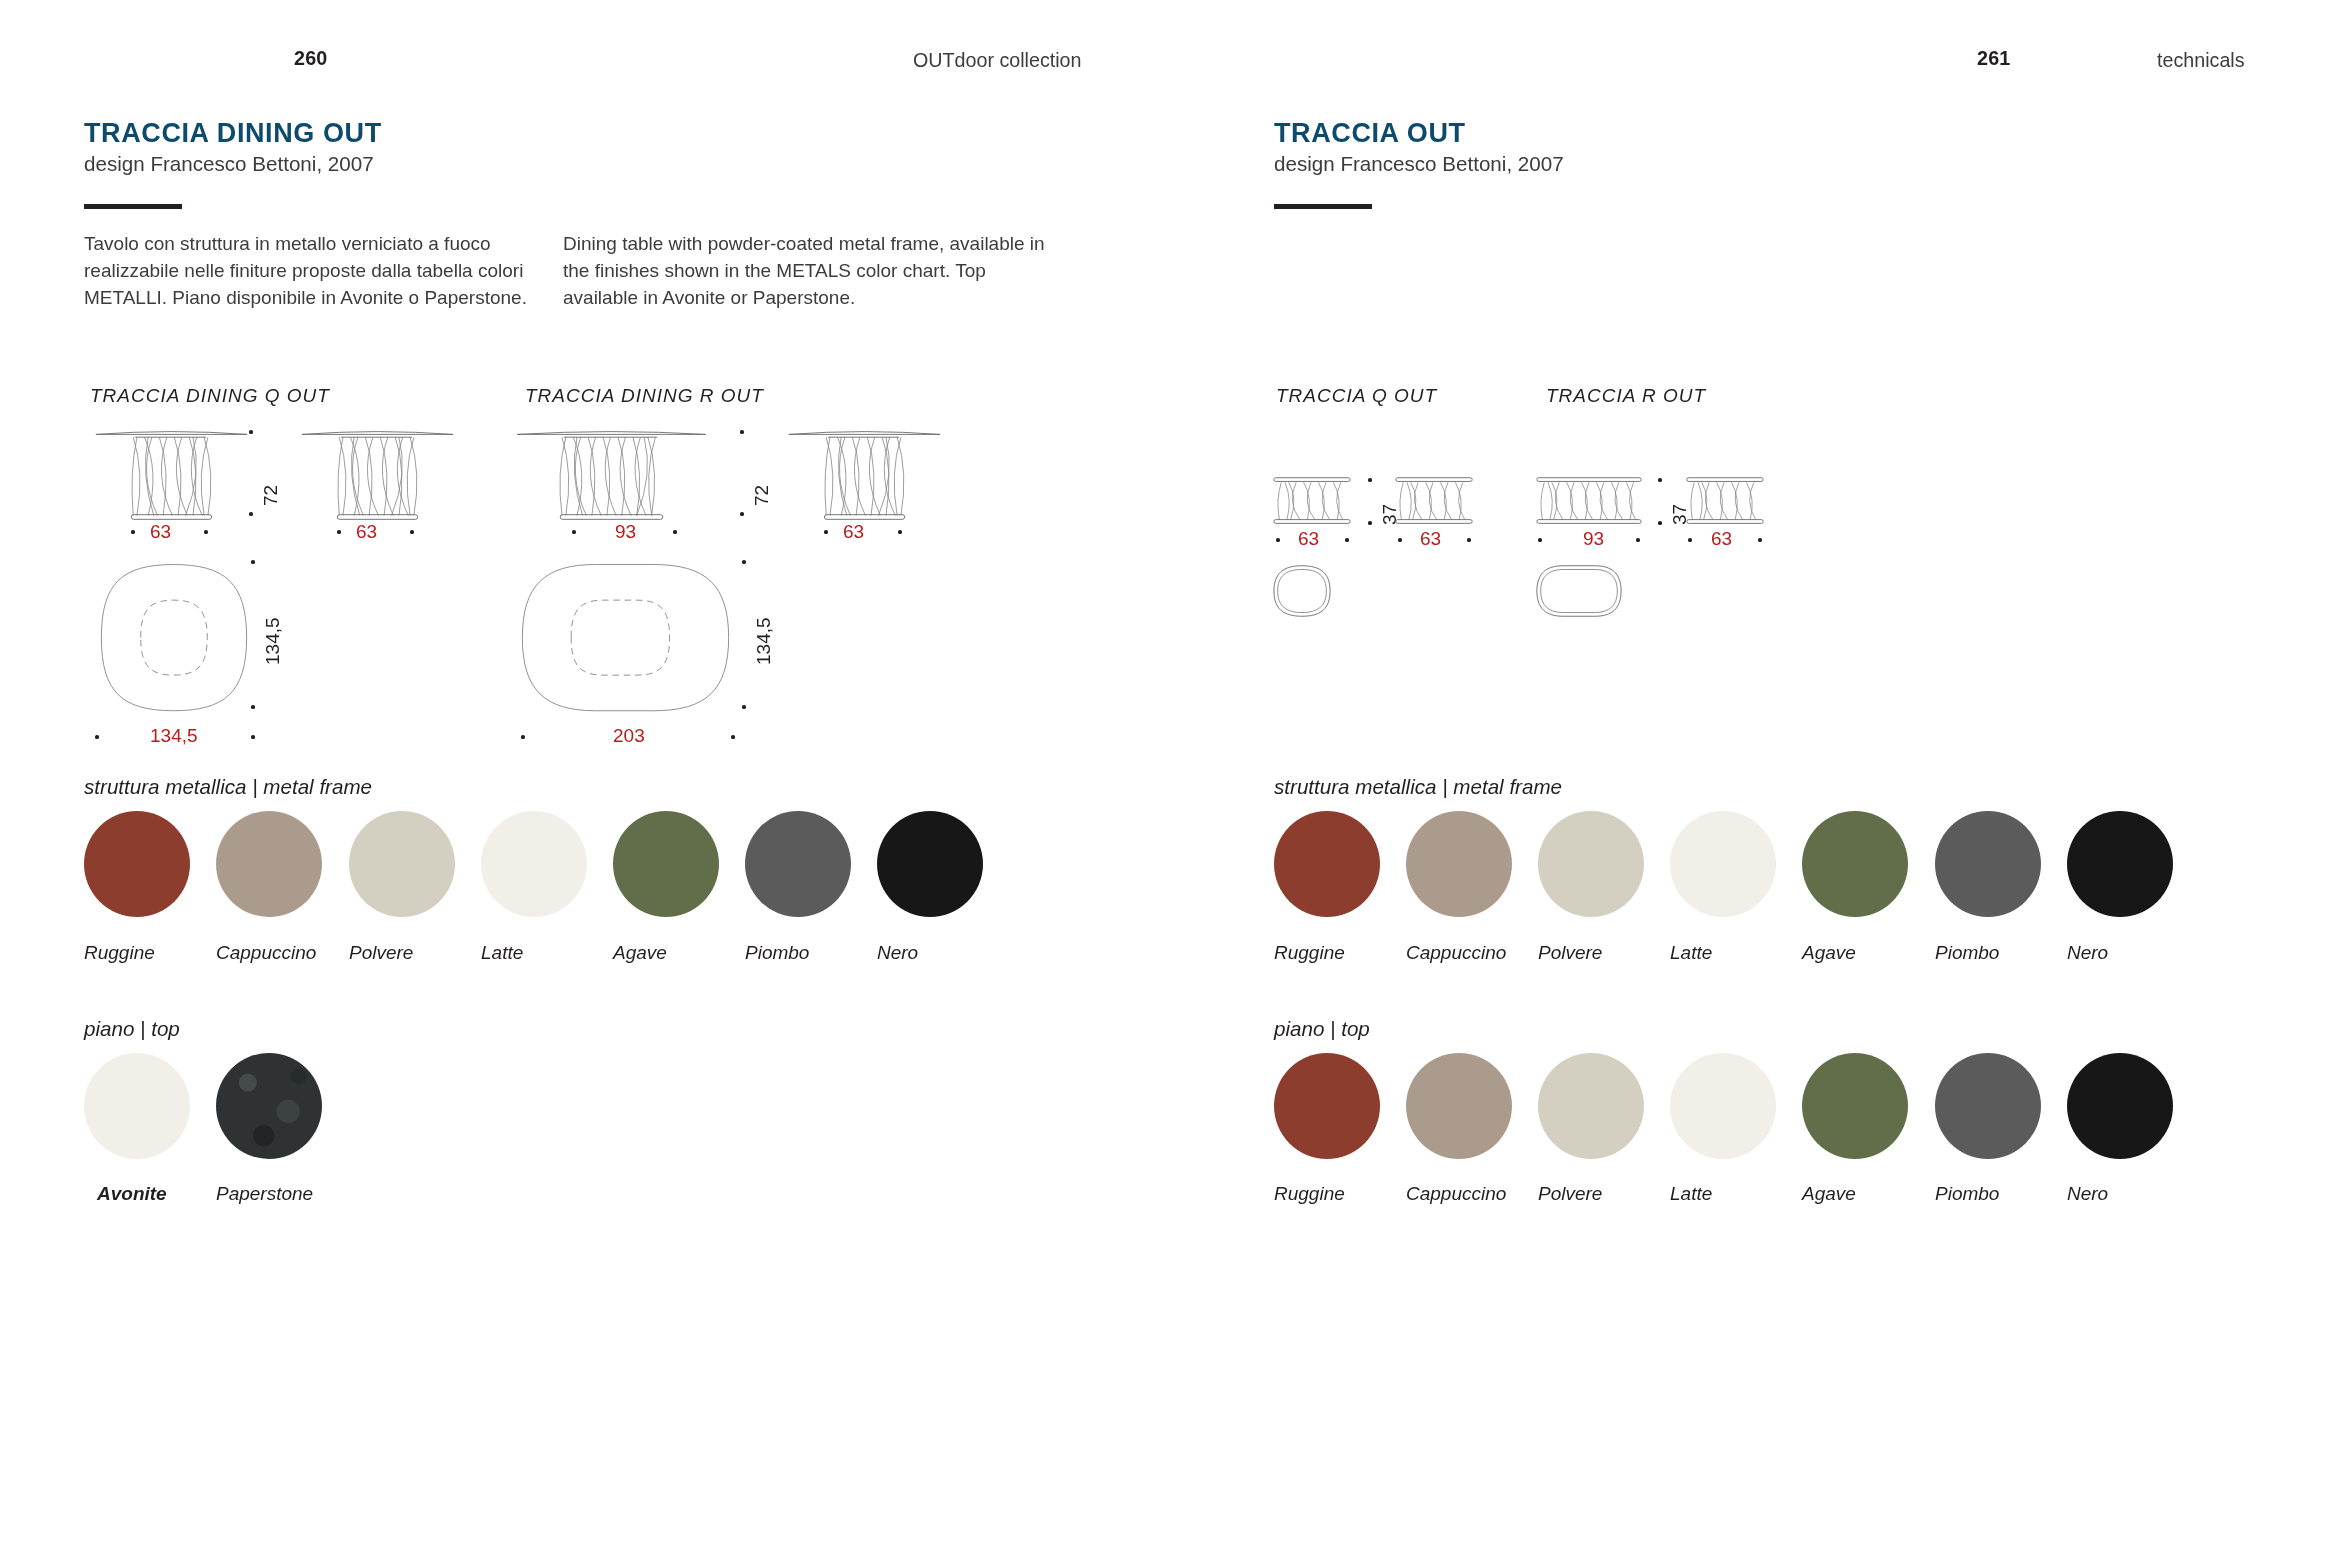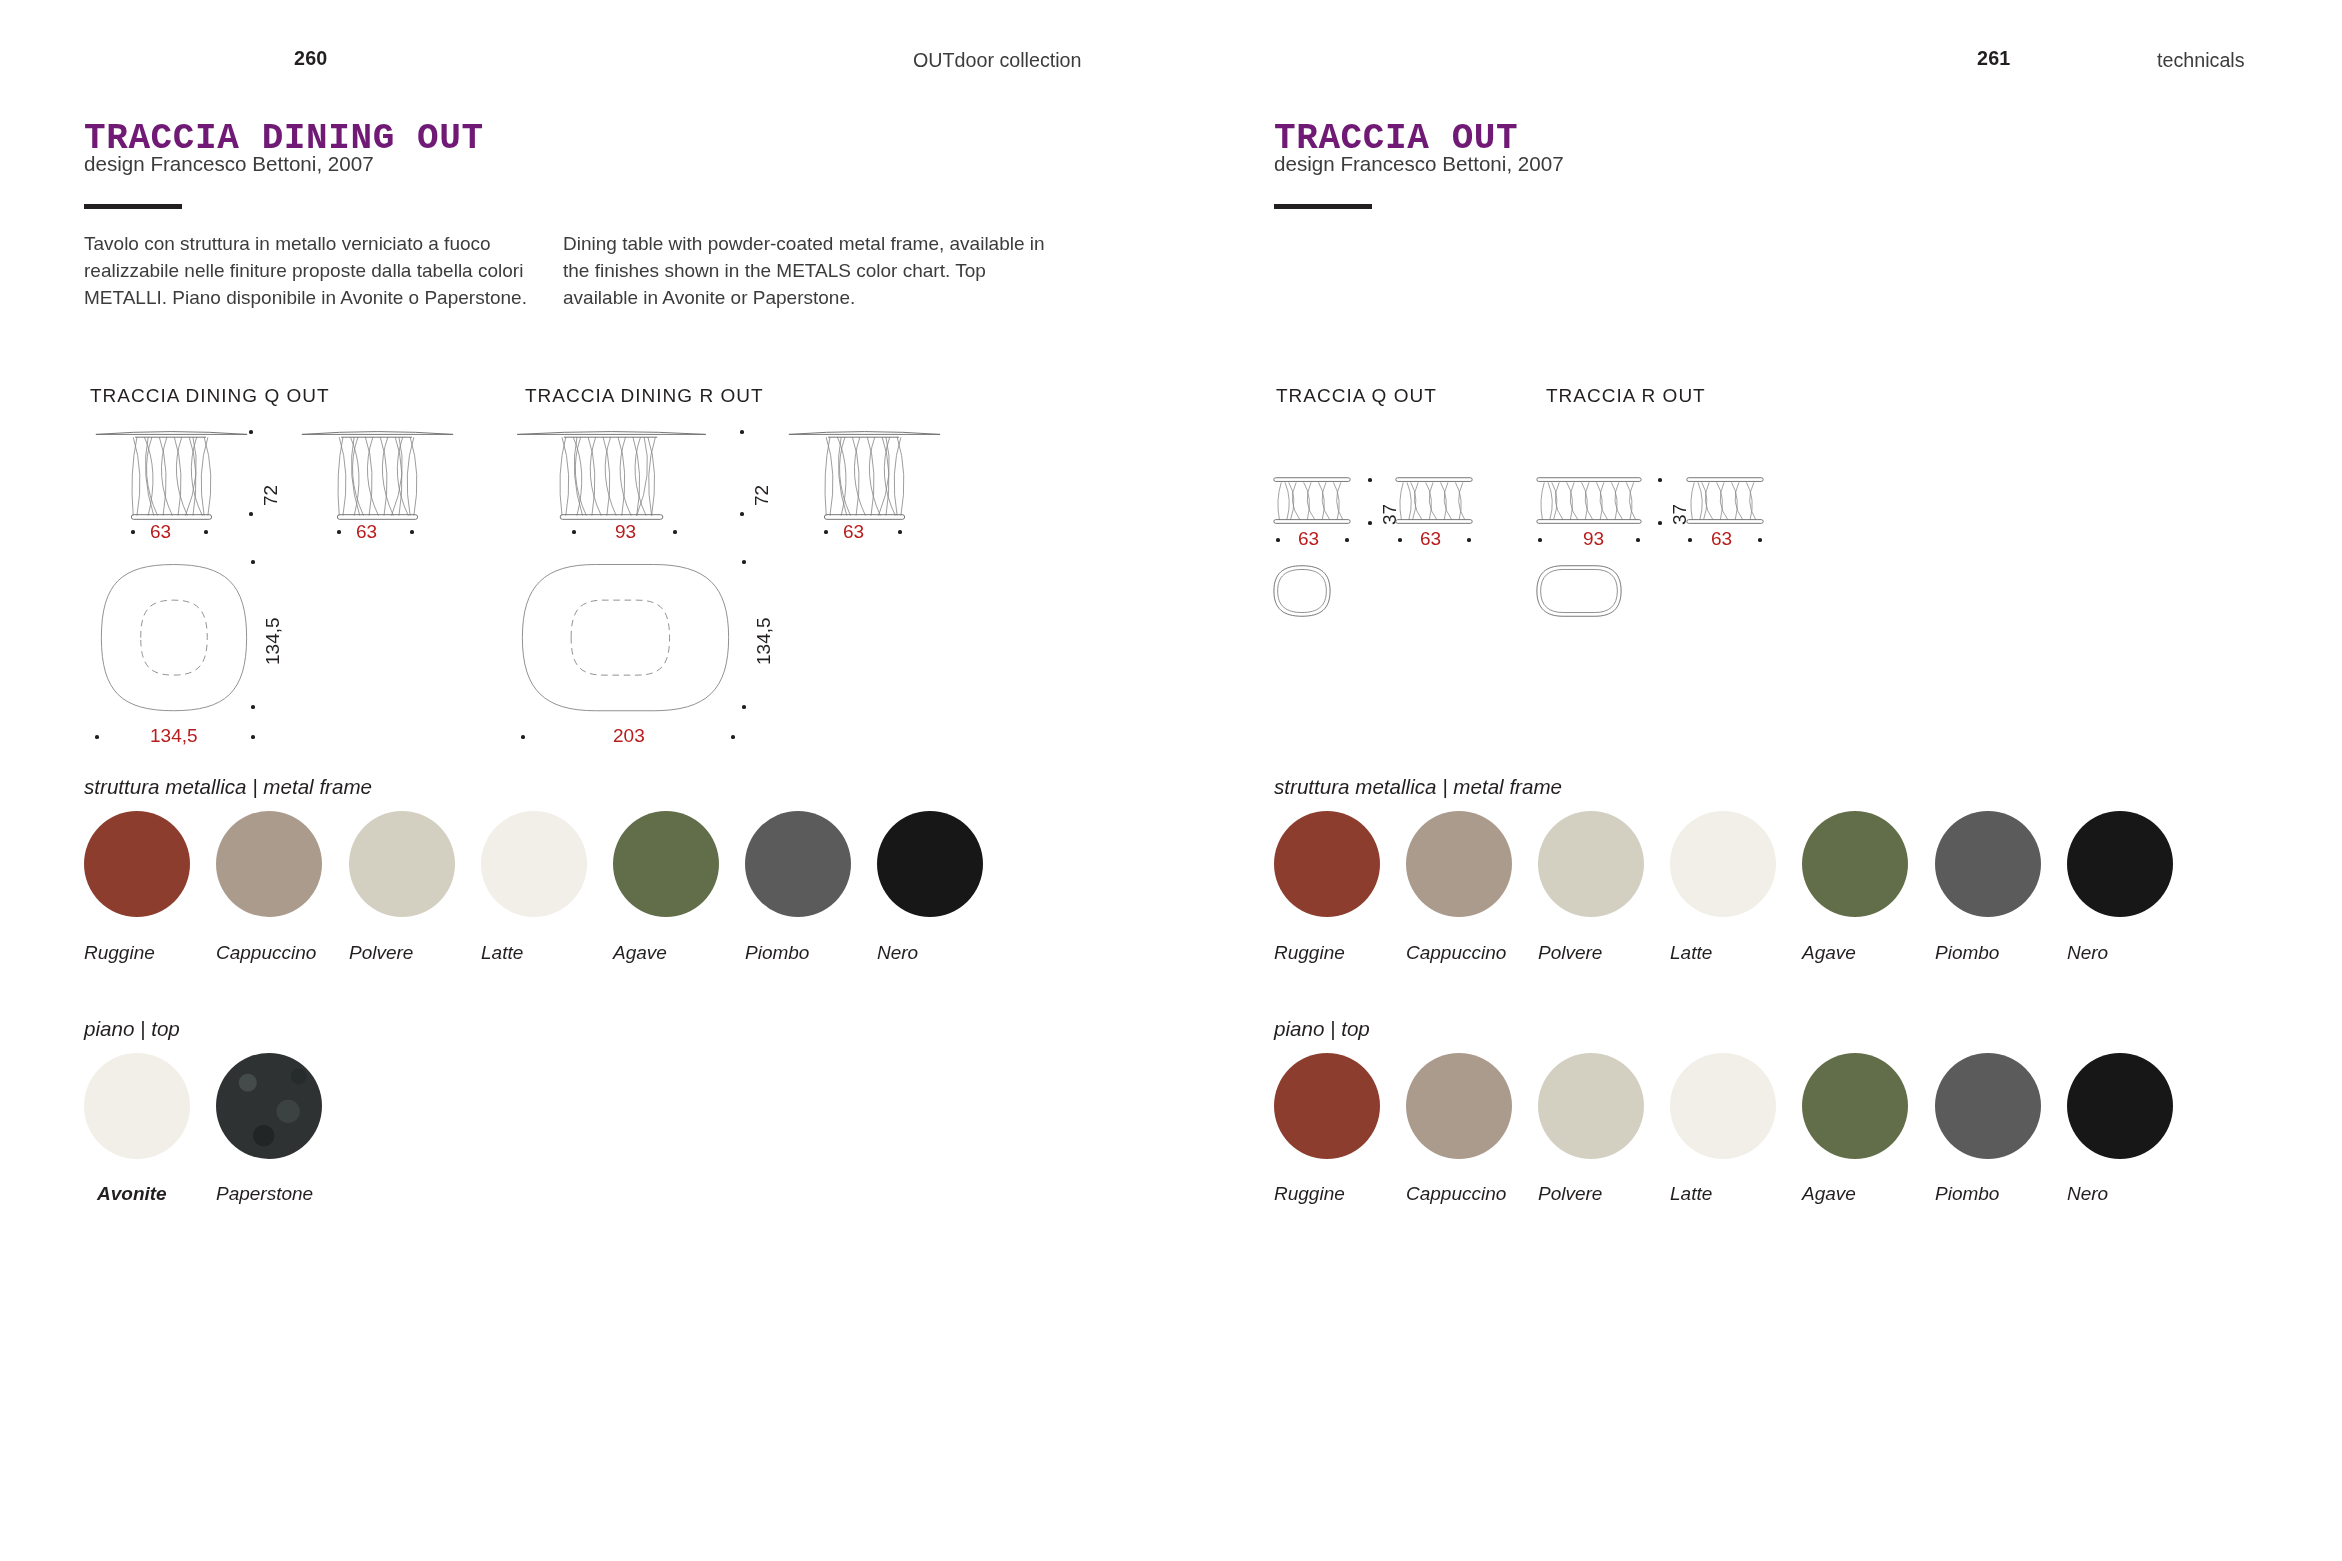--- a/index.html
+++ b/index.html
@@ -19,40 +19,39 @@
   .folio-left{left:246px;margin-left:48px;}
   .folio-right{left:1977px;}
   .runhead{
     position:absolute;top:49px;font-size:19.7px;color:#3c3c3c;font-weight:400;
   }
   .runhead-center{left:913px;}
   .runhead-right{left:2157px;}
 
   
   .title{
-    position:absolute;font-weight:bold;font-size:36px;letter-spacing:0.6px;
-    color:#701a75;
-    font-family:Liberation Mono, monospace;
+    position:absolute;font-weight:bold;font-size:27px;letter-spacing:0.6px;
+    color:#0c4a6e;
   }
   .subtitle{
     position:absolute;font-size:20.6px;color:#3c3c3c;font-weight:400;
   }
   .rule{
     position:absolute;height:4.7px;width:98px;background:#231f20;
   }
 
   
   .para{
     position:absolute;font-size:19px;line-height:27px;color:#3c3c3c;
     font-weight:400;
   }
 
   
   .dwg-caption{
-    position:absolute;font-size:19px;color:#231f20;
+    position:absolute;font-style:italic;font-size:19px;color:#231f20;
     letter-spacing:1px;font-weight:400;white-space:nowrap;
   }
 
   
   .dim{
     position:absolute;font-size:19px;color:#b91c1c;font-weight:400;
     white-space:nowrap;
   }
   .dim-v{
     position:absolute;font-size:19px;color:#231f20;font-weight:400;

